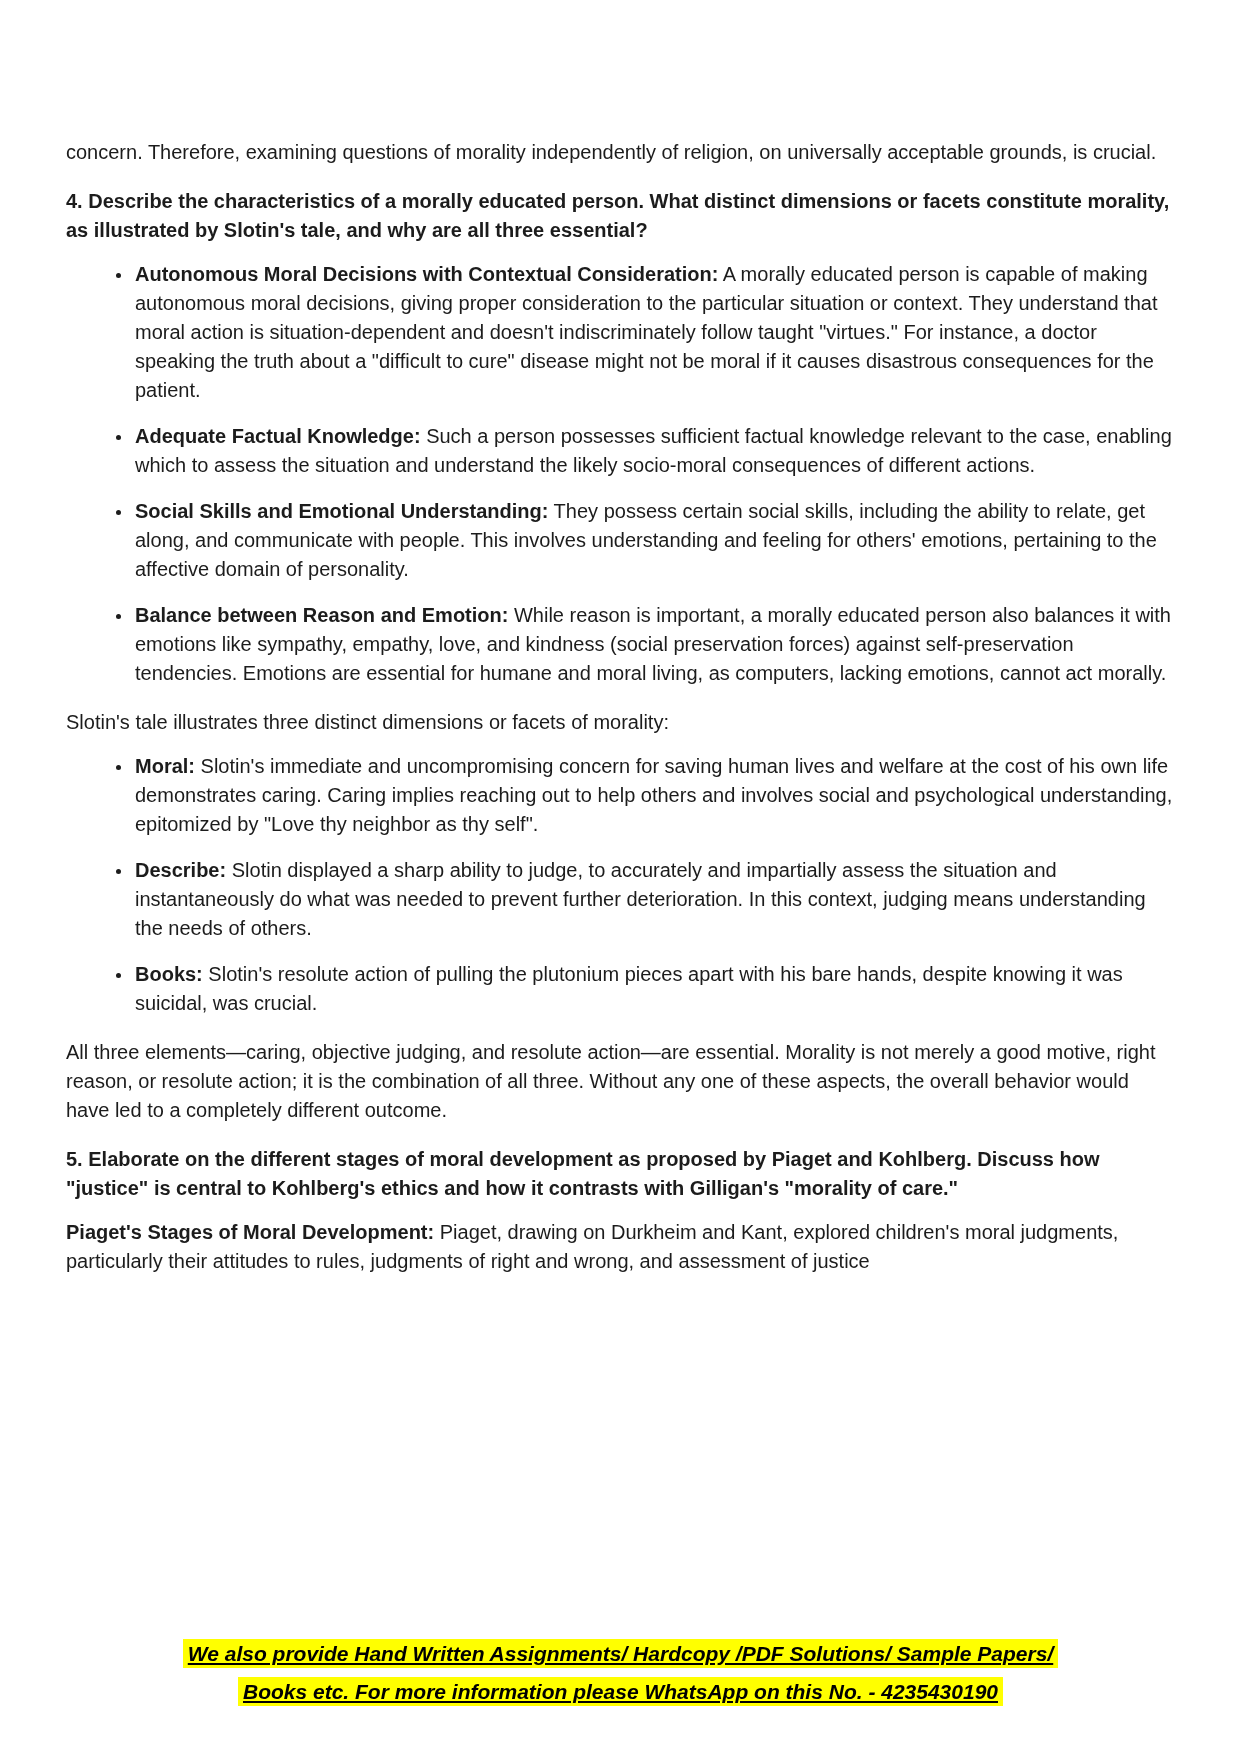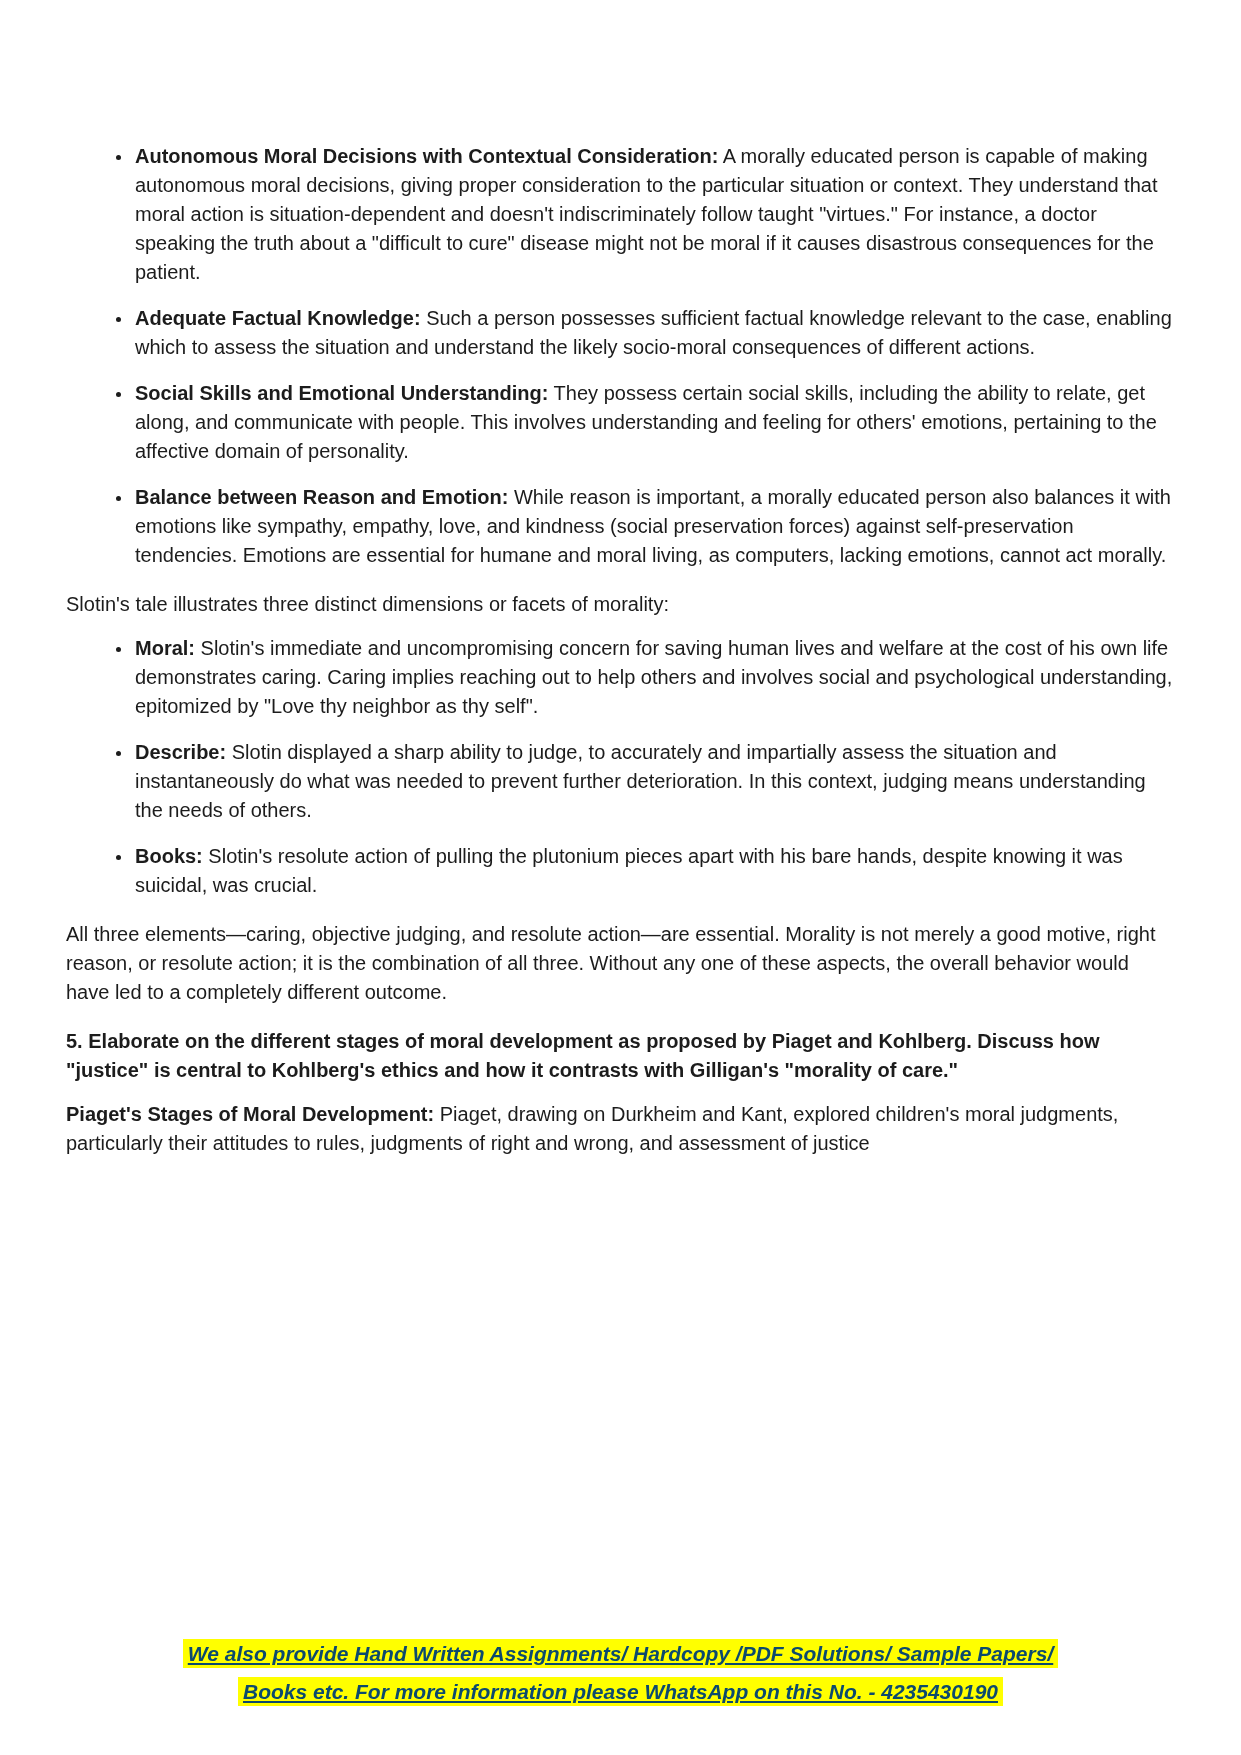--- a/index.html
+++ b/index.html
@@ -36,31 +36,33 @@
     right: 0;
     bottom: 44px;
     text-align: center;
     font-size: 21px;
     font-weight: bold;
     font-style: italic;
     line-height: 38px;
   }
   .footer .hl {
     background: #ffff00;
-    color: #0c4a6e;
+    color: #000000;
     text-decoration: underline;
     padding: 3px 5px;
   }
 </style>
 </head>
 <body>
 
 <div class="page">
 
+  <p class="para">concern. Therefore, examining questions of morality independently of religion, on universally acceptable grounds, is crucial.</p>
 
+  <p class="heading">4. Describe the characteristics of a morally educated person. What distinct dimensions or facets constitute morality, as illustrated by Slotin's tale, and why are all three essential?</p>
 
 
   <ul class="bullets">
     <li>
       <span class="lead">Autonomous Moral Decisions with Contextual Consideration:</span>
       <span>A morally educated person is capable of making autonomous moral decisions, giving proper consideration to the particular situation or context. They understand that moral action is situation-dependent and doesn't indiscriminately follow taught "virtues." For instance, a doctor speaking the truth about a "difficult to cure" disease might not be moral if it causes disastrous consequences for the patient.</span>
     </li>
     <li>
       <span class="lead">Adequate Factual Knowledge:</span>
       <span>Such a person possesses sufficient factual knowledge relevant to the case, enabling which to assess the situation and understand the likely socio-moral consequences of different actions.</span>

